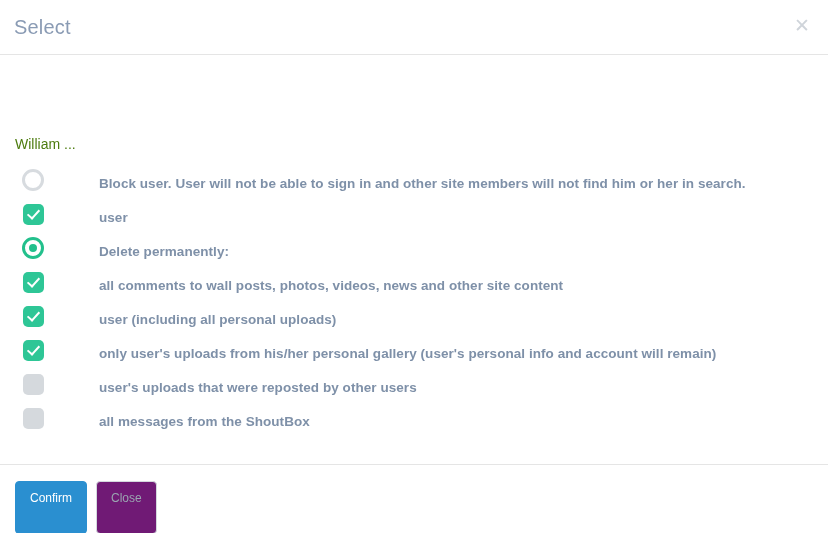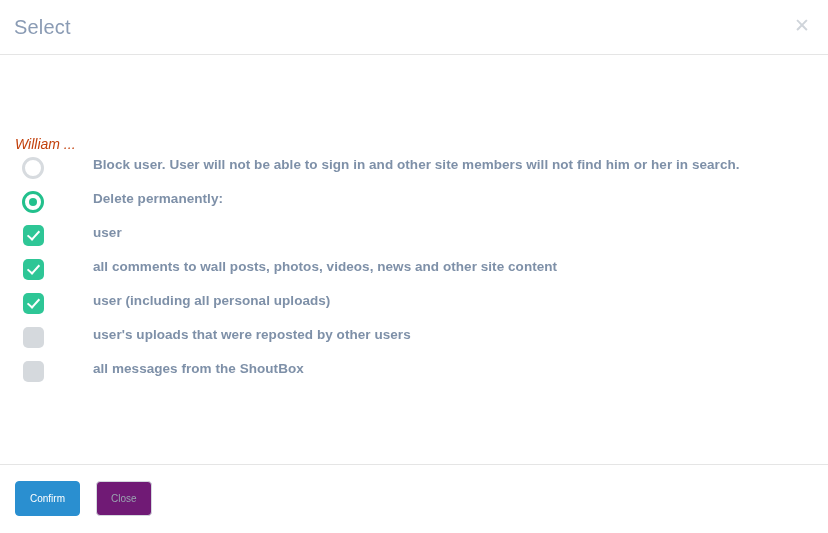--- a/index.html
+++ b/index.html
@@ -61,37 +61,37 @@
     position: relative;
     padding: 0;
     height: 409px;
     box-sizing: border-box;
   }
   .user-label {
     position: absolute;
     left: 15px;
     top: 81px;
     font-size: 14px;
-    color: #c2410c;
+    color: #4d7c0f;
     font-weight: 400;
     white-space: nowrap;
-    font-style: italic;
   }
 
   .option-list {
     position: absolute;
     left: 0;
     top: 102px;
     width: 828px;
   }
   .option-row {
     position: relative;
     height: 34px;
     display: flex;
-    align-items: flex-start;
+    align-items: flex-end;
+    gap: 6px;
   }
   .ctrl-cell {
     width: 66px;
     min-width: 66px;
     display: flex;
     align-items: center;
     justify-content: center;
     padding-left: 0;
   }
 
@@ -164,23 +164,23 @@
     left: 0;
     bottom: 0;
     width: 828px;
     height: 69px;
     border-top: 1px solid #e5e5e5;
     box-sizing: border-box;
   }
   .btn {
     position: absolute;
     top: 16px;
-    height: 35px;
+    height: 53px;
     border-radius: 4px;
-    font-size: 10px;
+    font-size: 12px;
     font-family: "Liberation Sans", sans-serif;
     box-sizing: border-box;
     cursor: pointer;
     padding: 0 14px;
     line-height: 33px;
     text-align: center;
   }
   .btn-confirm {
     left: 15px;
     background: #2a8fd0;
@@ -212,46 +212,52 @@
 
       <div class="option-row">
         <div class="ctrl-cell">
           <span class="radio"></span>
         </div>
         <div class="option-label">Block user. User will not be able to sign in and other site members will not find him or her in search.</div>
       </div>
 
       <div class="option-row">
         <div class="ctrl-cell">
+          <span class="checkbox on"></span>
+        </div>
+        <div class="option-label">user</div>
+      </div>
+
+      <div class="option-row">
+        <div class="ctrl-cell">
           <span class="radio on"></span>
         </div>
         <div class="option-label">Delete permanently:</div>
       </div>
 
       <div class="option-row">
         <div class="ctrl-cell">
           <span class="checkbox on"></span>
         </div>
-        <div class="option-label">user</div>
-      </div>
-
-      <div class="option-row">
-        <div class="ctrl-cell">
-          <span class="checkbox on"></span>
-        </div>
         <div class="option-label">all comments to wall posts, photos, videos, news and other site content</div>
       </div>
 
       <div class="option-row">
         <div class="ctrl-cell">
           <span class="checkbox on"></span>
         </div>
         <div class="option-label">user (including all personal uploads)</div>
       </div>
 
+      <div class="option-row">
+        <div class="ctrl-cell">
+          <span class="checkbox on"></span>
+        </div>
+        <div class="option-label">only user's uploads from his/her personal gallery (user's personal info and account will remain)</div>
+      </div>
 
       <div class="option-row">
         <div class="ctrl-cell">
           <span class="checkbox"></span>
         </div>
         <div class="option-label">user's uploads that were reposted by other users</div>
       </div>
 
 
 

